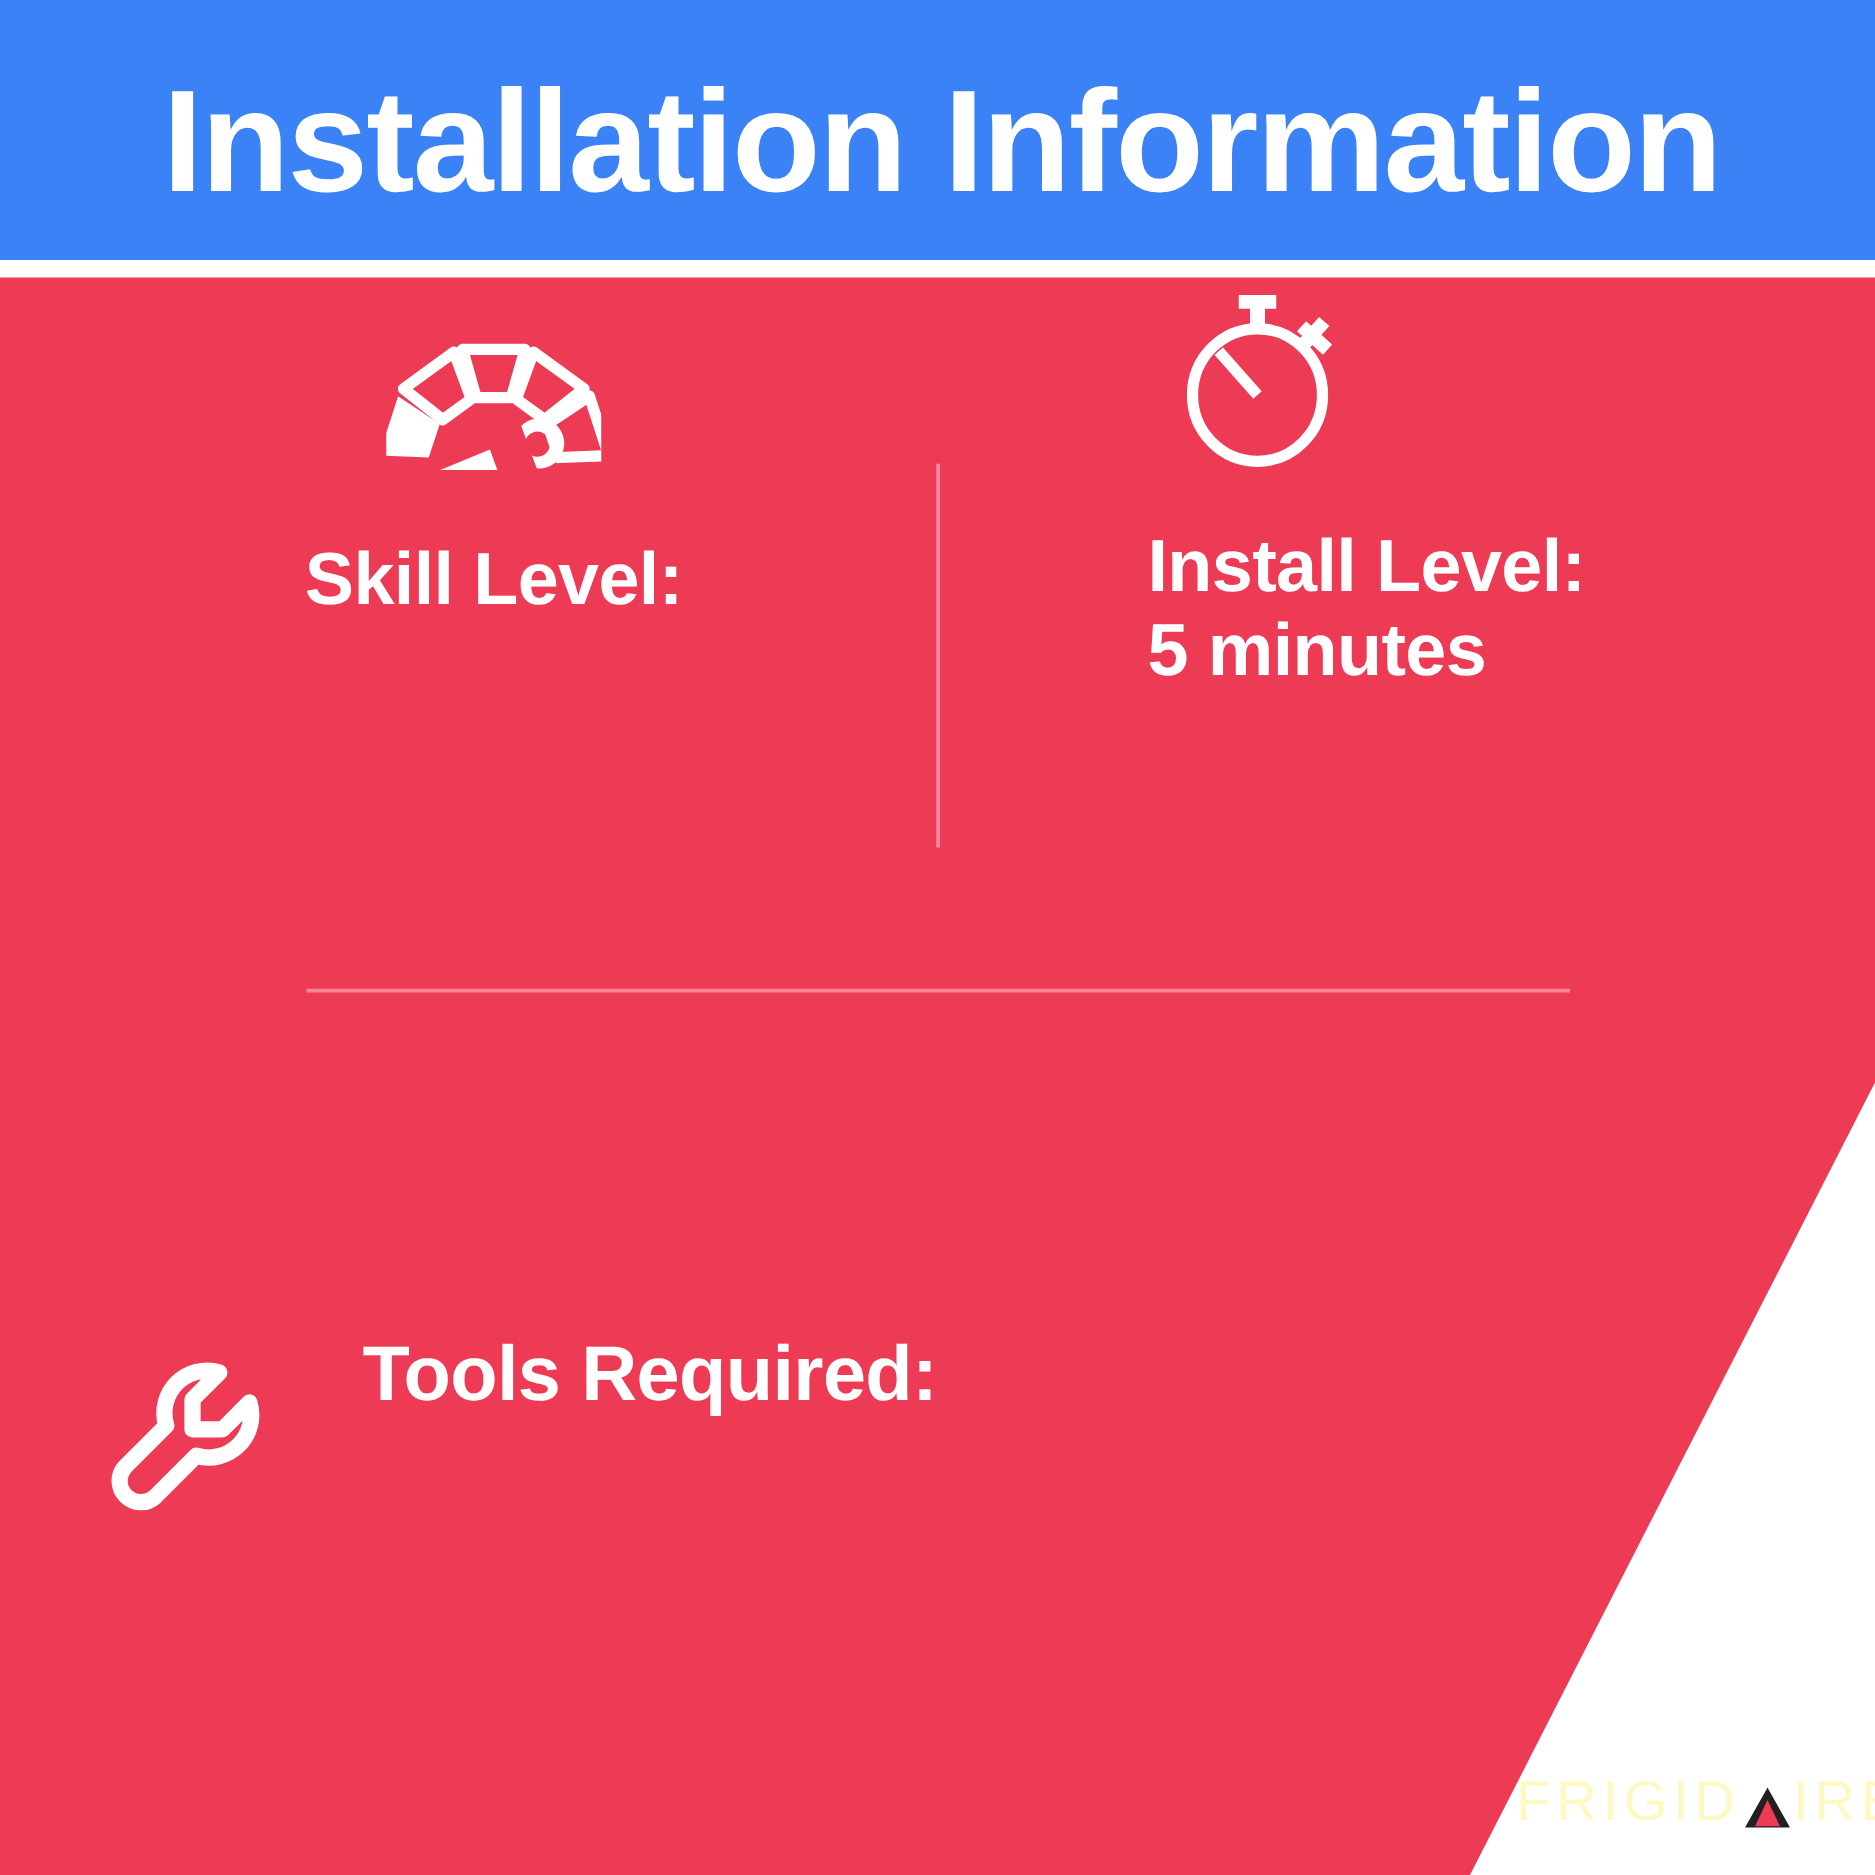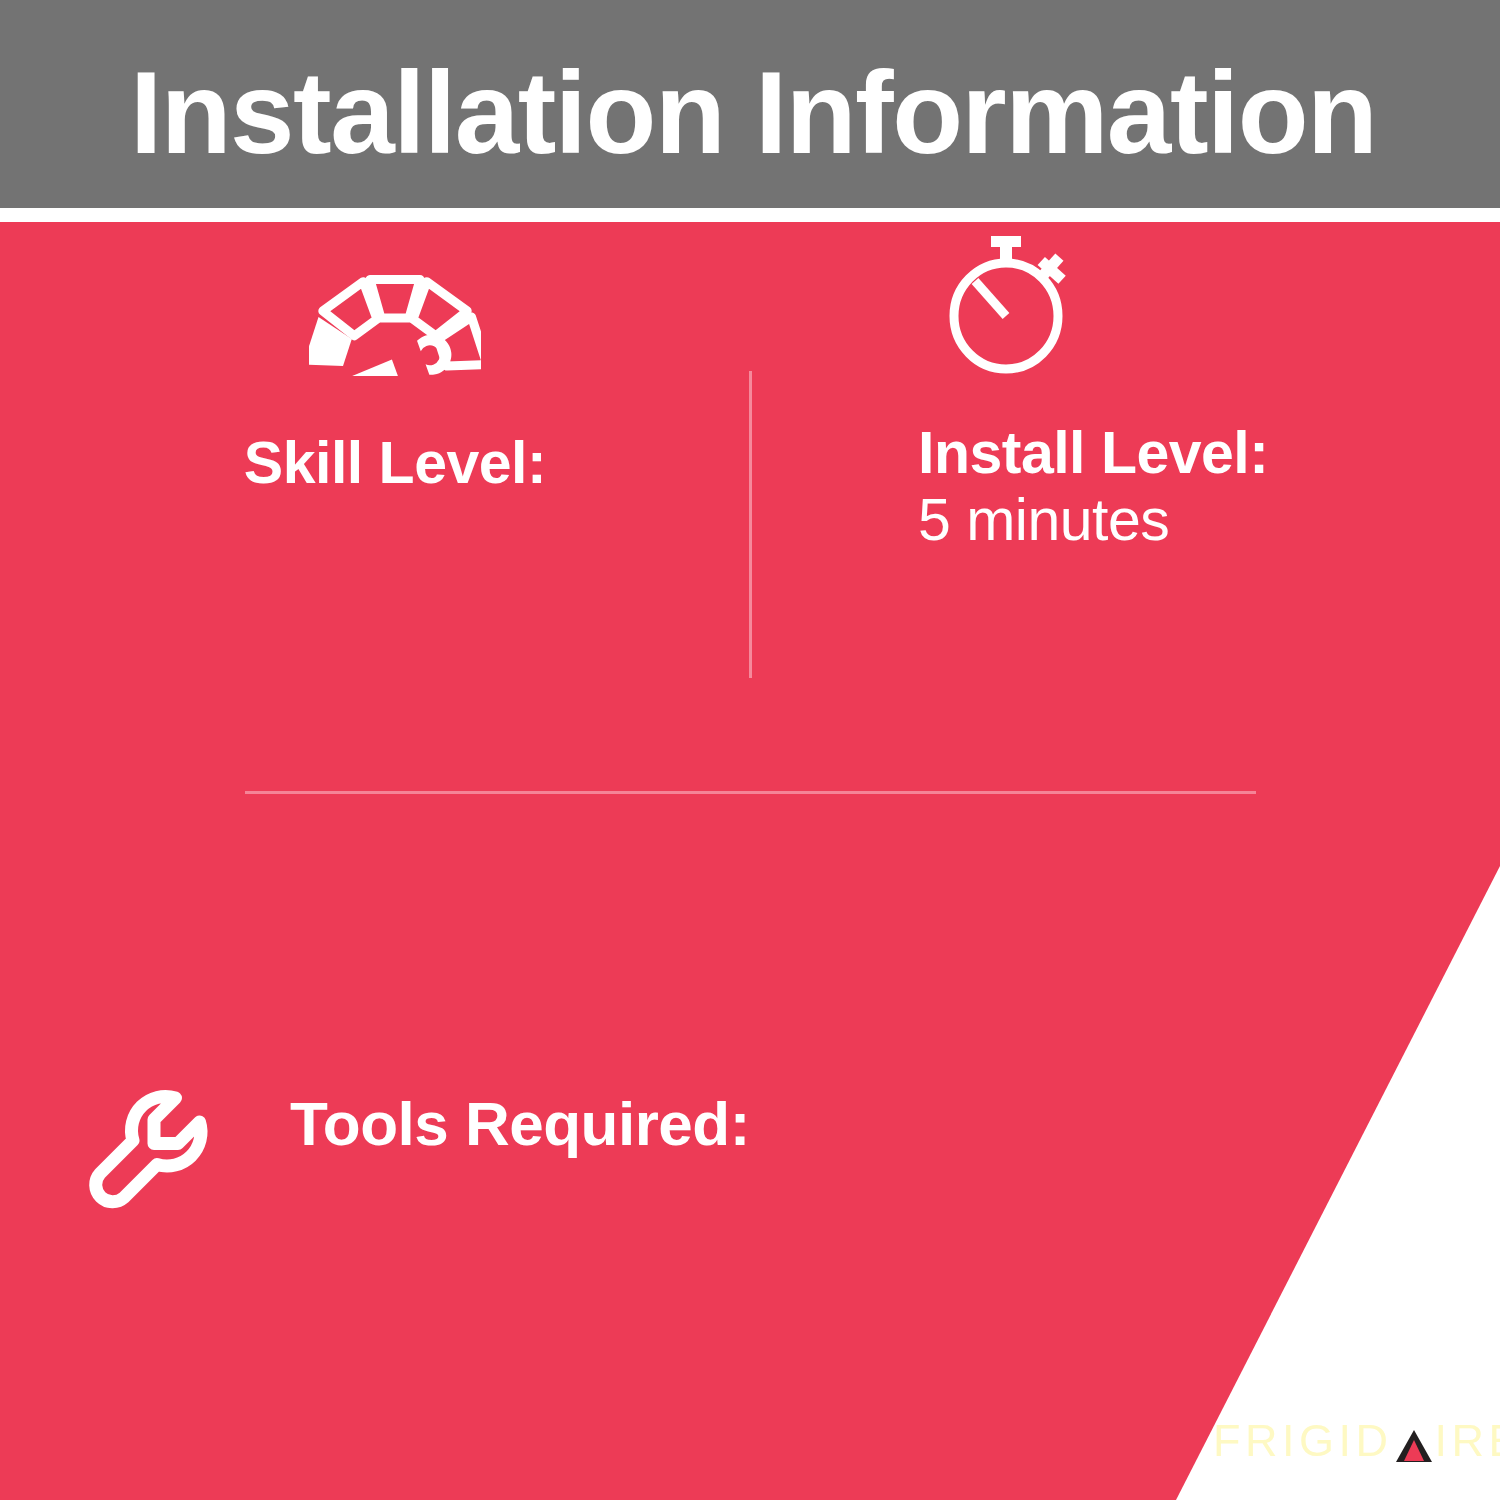--- a/index.html
+++ b/index.html
@@ -19,21 +19,21 @@
     overflow: hidden;
   }
 
   
   .header-band {
     position: absolute;
     left: 0;
     top: 0;
     width: 1500px;
     height: 208px;
-    background: #737373;
+    background: #3b82f6;
   }
   .page-title {
     position: absolute;
     left: 130px;
     top: 55px;
     font-size: 116px;
     font-weight: bold;
     color: #ffffff;
     letter-spacing: -1.5px;
     line-height: 1.0;
@@ -118,21 +118,21 @@
     padding-left: 118px;
     font-size: 59px;
     font-weight: bold;
     color: #ffffff;
     line-height: 1.12;
     letter-spacing: -0.5px;
   }
   .col-time .label-value {
     padding-left: 118px;
     font-size: 59px;
-    font-weight: normal;
+    font-weight: bold;
     color: #ffffff;
     line-height: 1.18;
     letter-spacing: -0.5px;
   }
 
   
   .section-rule {
     position: absolute;
     left: 245px;
     top: 791px;
@@ -159,21 +159,20 @@
   }
   .tools-text {
     padding-top: 0;
   }
   .tools-text .label-strong {
     font-size: 62px;
     font-weight: bold;
     color: #ffffff;
     line-height: 1.14;
     letter-spacing: -0.5px;
-    margin-top: 24px;
   }
   .tools-text .label-value {
     font-size: 62px;
     font-weight: normal;
     color: #ffffff;
     line-height: 1.2;
     letter-spacing: -0.5px;
   }
 
   

